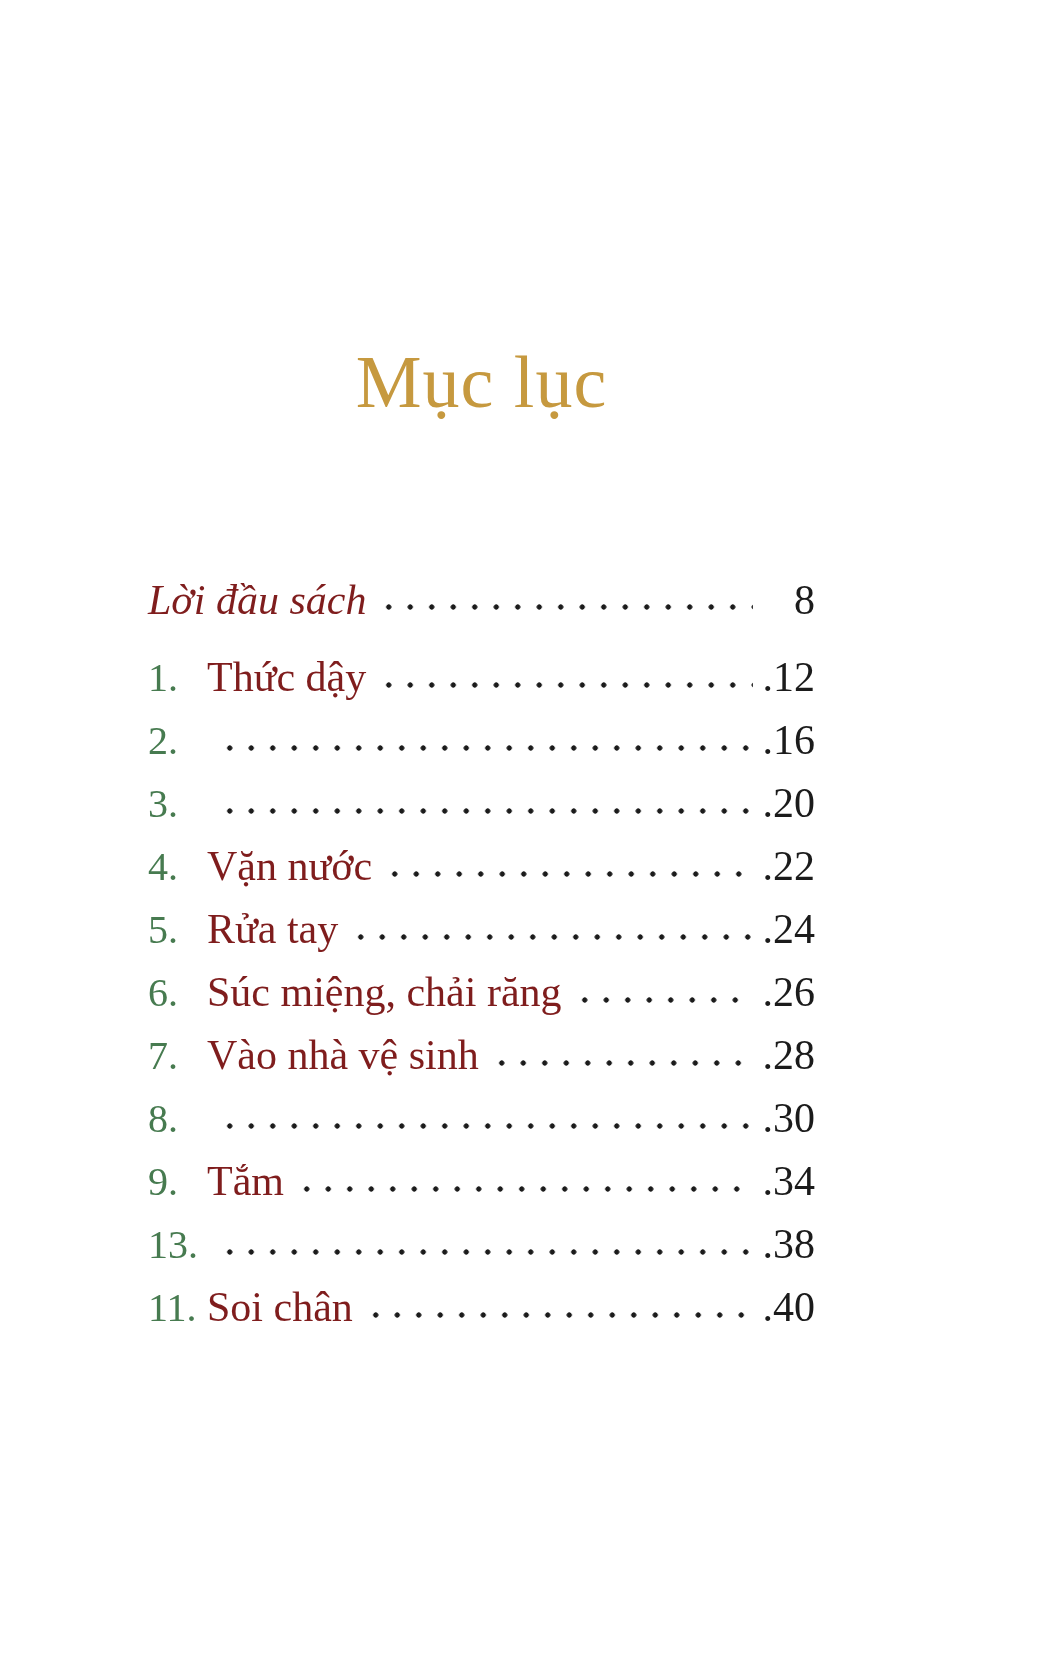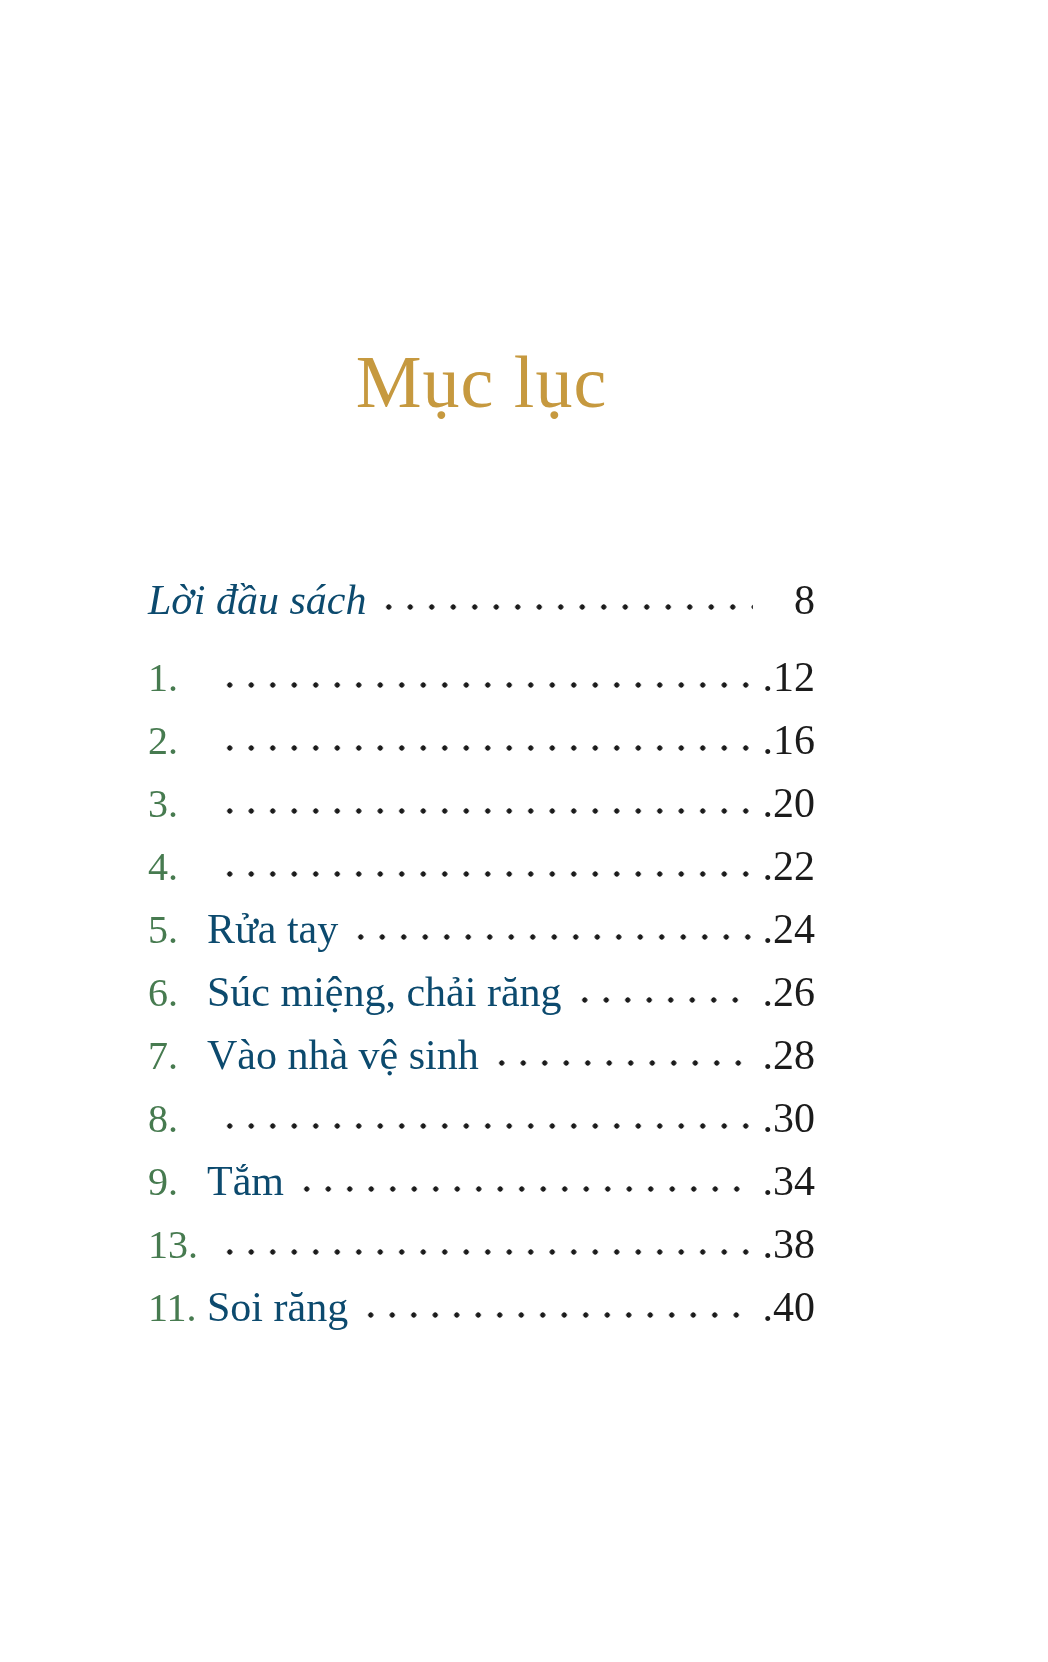--- a/index.html
+++ b/index.html
@@ -46,21 +46,21 @@
   }
   .num {
     display: inline-block;
     width: 59px;
     flex: 0 0 59px;
     color: #477b50;
     font-size: 40px;
   }
   .label {
     flex: 0 0 auto;
-    color: #0c4a6e;
+    color: #7f1d1d;
   }
   .dots {
     flex: 1 1 auto;
     align-self: stretch;
     margin: 0 2px 0 12px;
     background-image: radial-gradient(circle, #1b1b1b 2.3px, rgba(0,0,0,0) 2.9px);
     background-size: 21.5px 21.5px;
     background-repeat: repeat-x;
     background-position: left calc(100% - 13px);
   }
@@ -83,35 +83,37 @@
     <div class="row intro-row">
       <span class="label">Lời đầu sách</span>
       <span class="dots"></span>
       <span class="pg">8</span>
     </div>
 
     <div class="toc-list">
 
     <div class="row item-row">
           <span class="num">1.</span>
+          <span class="label">Thức dậy</span>
           <span class="dots"></span>
           <span class="pg">.12</span>
         </div>
         <div class="row item-row">
           <span class="num">2.</span>
           <span class="dots"></span>
           <span class="pg">.16</span>
         </div>
         <div class="row item-row">
           <span class="num">3.</span>
           <span class="dots"></span>
           <span class="pg">.20</span>
         </div>
         <div class="row item-row">
           <span class="num">4.</span>
+          <span class="label">Vặn nước</span>
           <span class="dots"></span>
           <span class="pg">.22</span>
         </div>
         <div class="row item-row">
           <span class="num">5.</span>
           <span class="label">Rửa tay</span>
           <span class="dots"></span>
           <span class="pg">.24</span>
         </div>
         <div class="row item-row">
@@ -137,20 +139,20 @@
           <span class="dots"></span>
           <span class="pg">.34</span>
         </div>
         <div class="row item-row">
           <span class="num">13.</span>
           <span class="dots"></span>
           <span class="pg">.38</span>
         </div>
         <div class="row item-row">
           <span class="num">11.</span>
-          <span class="label">Soi răng</span>
+          <span class="label">Soi chân</span>
           <span class="dots"></span>
           <span class="pg">.40</span>
         </div>
       </div>
 
   </div>
 </div>
 
 </body></html>

